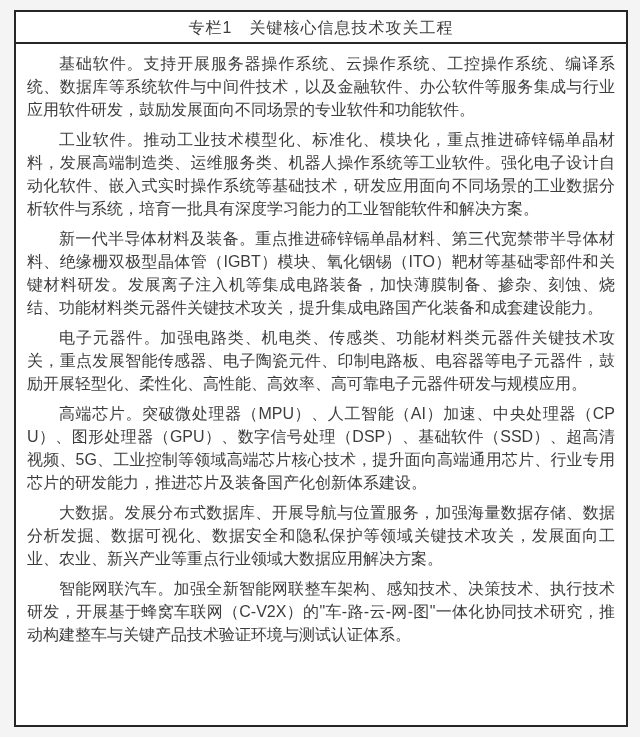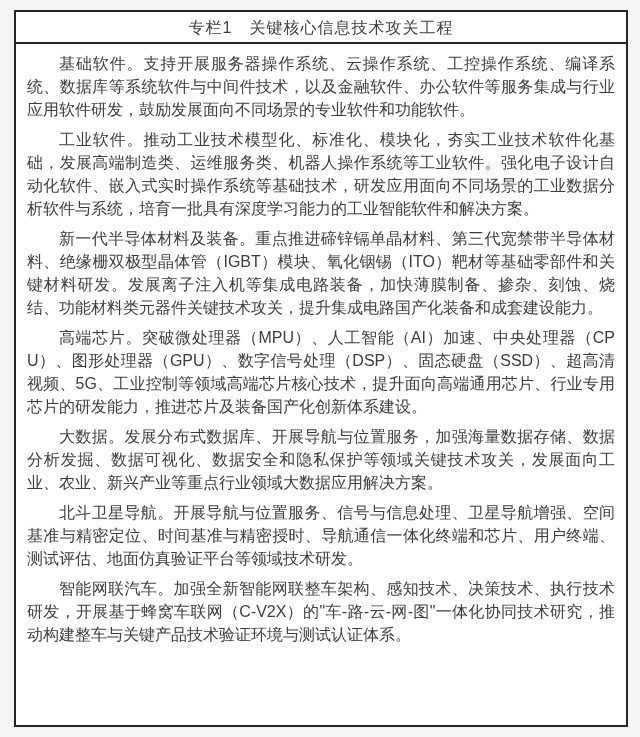--- a/index.html
+++ b/index.html
@@ -52,20 +52,20 @@
     word-break: break-all;
   }
 </style>
 </head>
 <body>
 
 <div class="panel">
   <div class="panel-title">专栏1　关键核心信息技术攻关工程</div>
   <div class="panel-body">
     <p>基础软件。支持开展服务器操作系统、云操作系统、工控操作系统、编译系统、数据库等系统软件与中间件技术，以及金融软件、办公软件等服务集成与行业应用软件研发，鼓励发展面向不同场景的专业软件和功能软件。</p>
-    <p>工业软件。推动工业技术模型化、标准化、模块化，夯实工业技术软件化基础，发展高端制造类、运维服务类、机器人操作系统等工业软件。强化电子设计自动化软件、嵌入式实时操作系统等基础技术，研发应用面向不同场景的工业数据分析软件与系统，培育一批具有深度学习能力的工业智能软件和解决方案。</p>
+    <p>工业软件。推动工业技术模型化、标准化、模块化，重点推进碲锌镉单晶材料，发展高端制造类、运维服务类、机器人操作系统等工业软件。强化电子设计自动化软件、嵌入式实时操作系统等基础技术，研发应用面向不同场景的工业数据分析软件与系统，培育一批具有深度学习能力的工业智能软件和解决方案。</p>
     <p>新一代半导体材料及装备。重点推进碲锌镉单晶材料、第三代宽禁带半导体材料、绝缘栅双极型晶体管（IGBT）模块、氧化铟锡（ITO）靶材等基础零部件和关键材料研发。发展离子注入机等集成电路装备，加快薄膜制备、掺杂、刻蚀、烧结、功能材料类元器件关键技术攻关，提升集成电路国产化装备和成套建设能力。</p>
-    <p>高端芯片。突破微处理器（MPU）、人工智能（AI）加速、中央处理器（CPU）、图形处理器（GPU）、数字信号处理（DSP）、固态硬盘（SSD）、超高清视频、5G、工业控制等领域高端芯片核心技术，提升面向高端通用芯片、行业专用芯片的研发能力，推进芯片及装备国产化创新体系建设。</p>
+    <p>电子元器件。加强电路类、机电类、传感类、功能材料类元器件关键技术攻关，重点发展智能传感器、电子陶瓷元件、印制电路板、电容器等电子元器件，鼓励开展轻型化、柔性化、高性能、高效率、高可靠电子元器件研发与规模应用。</p>
+    <p>高端芯片。突破微处理器（MPU）、人工智能（AI）加速、中央处理器（CPU）、图形处理器（GPU）、数字信号处理（DSP）、基础软件（SSD）、超高清视频、5G、工业控制等领域高端芯片核心技术，提升面向高端通用芯片、行业专用芯片的研发能力，推进芯片及装备国产化创新体系建设。</p>
     <p>大数据。发展分布式数据库、开展导航与位置服务，加强海量数据存储、数据分析发掘、数据可视化、数据安全和隐私保护等领域关键技术攻关，发展面向工业、农业、新兴产业等重点行业领域大数据应用解决方案。</p>
-    <p>北斗卫星导航。开展导航与位置服务、信号与信息处理、卫星导航增强、空间基准与精密定位、时间基准与精密授时、导航通信一体化终端和芯片、用户终端、测试评估、地面仿真验证平台等领域技术研发。</p>
     <p>智能网联汽车。加强全新智能网联整车架构、感知技术、决策技术、执行技术研发，开展基于蜂窝车联网（C-V2X）的"车-路-云-网-图"一体化协同技术研究，推动构建整车与关键产品技术验证环境与测试认证体系。</p>
   </div>
 </div>
 
 </body></html>

